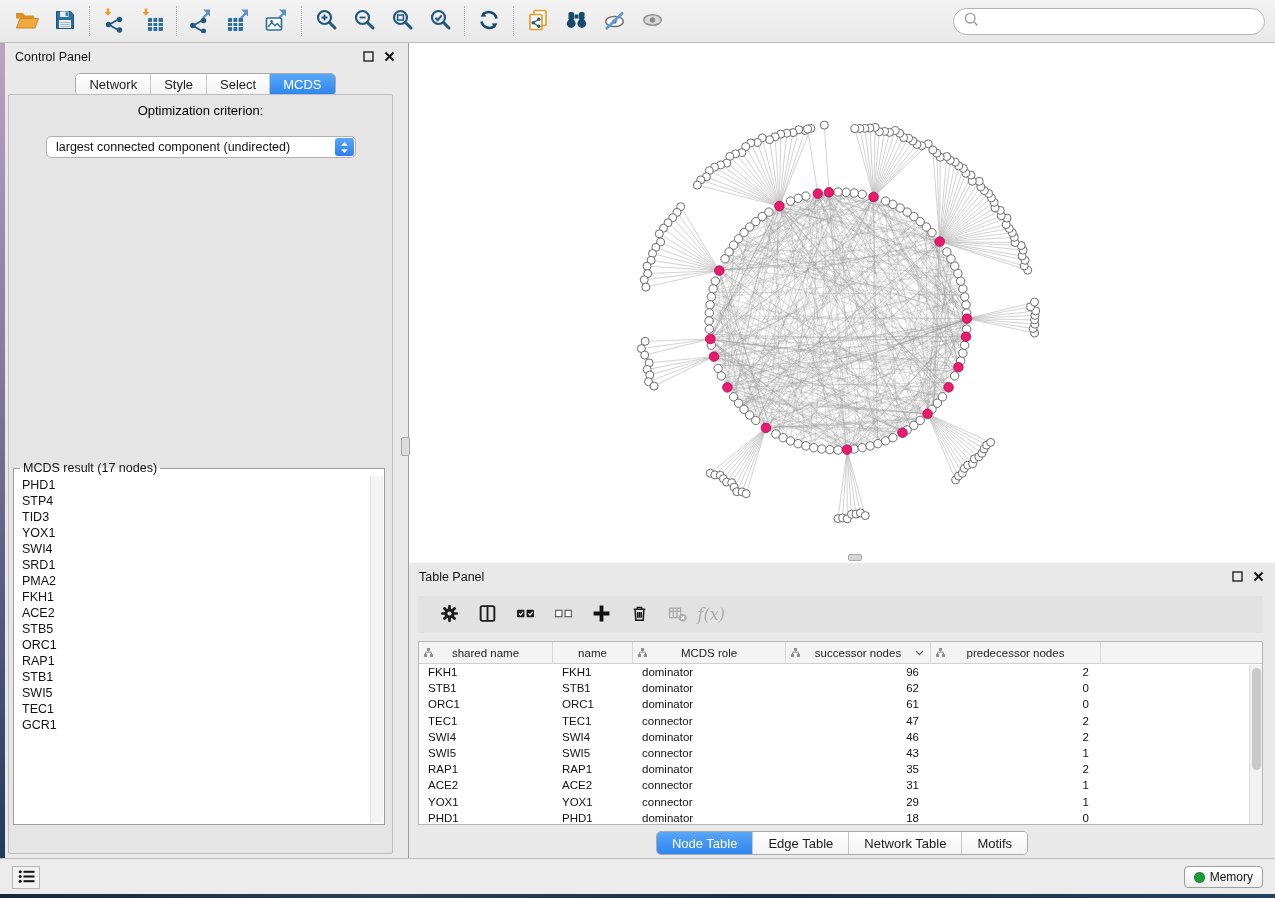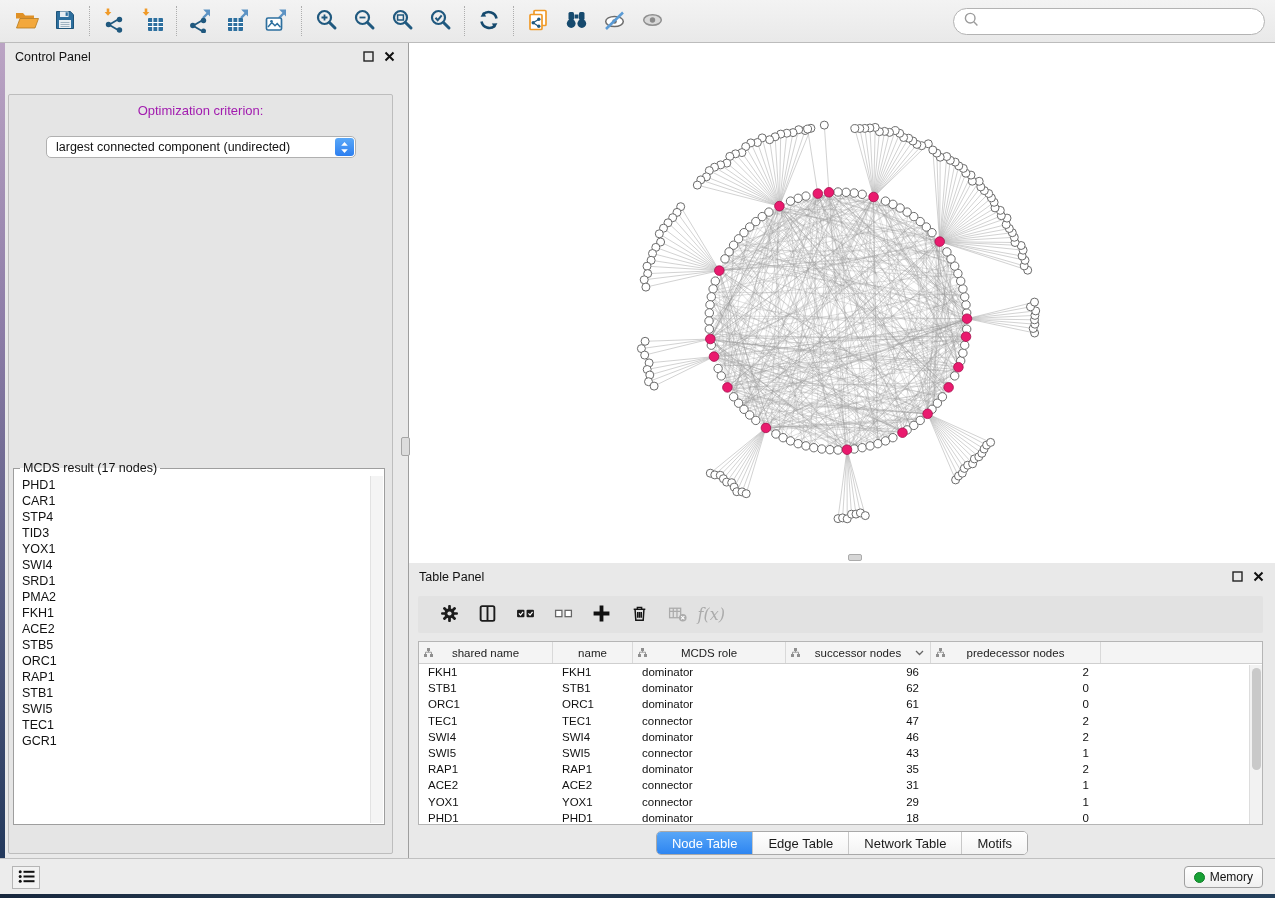--- a/index.html
+++ b/index.html
@@ -30,21 +30,21 @@
   .win-btns { position:absolute; right:11px; top:8px; display:flex; gap:10px; align-items:center; }
   .win-btns span { display:flex; }
   .tab-strip { position:absolute; left:0; top:30px; width:100%; display:flex; justify-content:center; }
   .seg { display:flex; border:1px solid #a9a9a9; border-radius:5px; overflow:hidden; background:#fff; }
   .seg-btn { border:none; background:linear-gradient(#ffffff,#f3f3f3); font-size:13px; color:#1a1a1a;
     padding:0 13px; height:21px; border-left:1px solid #c8c8c8; cursor:default; }
   .seg-btn:first-child { border-left:none; }
   .seg-btn.active { background:linear-gradient(#58a6f7,#2e85f1); color:#fff; }
   .tab-pane { position:absolute; left:3px; top:51px; width:385px; height:760px;
     background:#e5e5e5; border:1px solid #bdbdbd; border-radius:2px; }
-  .opt-label { position:absolute; top:8px; width:100%; text-align:center; font-size:13px; color:#a21caf; }
+  .opt-label { position:absolute; top:8px; width:100%; text-align:center; font-size:13px; color:#000000; }
   .dropdown { position:absolute; left:37px; top:41px; width:310px; height:22px; background:#fff;
     border:1px solid #b0b0b0; border-radius:5px; display:flex; align-items:center; padding-left:9px;
     font-size:12.5px; color:#111; }
   .dd-stepper { position:absolute; right:1px; top:1px; width:19px; height:18px; border-radius:3px;
     background:linear-gradient(#5aa8f8,#2d7ff0); display:flex; align-items:center; justify-content:center; }
   .btn-row { position:absolute; left:0; top:74px; width:100%; display:flex; justify-content:center; gap:13px; }
   .mac-btn { height:22px; background:linear-gradient(#ffffff,#f1f1f1); border:1px solid #ababab;
     border-radius:5px; font-size:13px; color:#111; padding:0 14px; cursor:default; }
   .focused { border-color:#7aa8e8; box-shadow:0 0 0 3px rgba(92,156,247,.55); }
   .mcds-fieldset { position:absolute; left:4px; top:366px; width:372px; height:364px;
@@ -265,36 +265,43 @@
           <svg width="11" height="11" viewBox="0 0 11 11">
             <rect x="1" y="1" width="9" height="9" fill="none" stroke="#222" stroke-width="1.4"></rect>
           </svg>
         </span>
       <span>
           <svg width="11" height="11" viewBox="0 0 11 11">
             <path d="M1.5 1.5l8 8M9.5 1.5l-8 8" stroke="#111" stroke-width="2"></path>
           </svg>
         </span>
     </div>
+    <div class="tab-strip">
+      <div class="seg">
+          <button class="seg-btn">Network</button>
+          <button class="seg-btn">Style</button>
+          <button class="seg-btn">Select</button>
+          <button class="seg-btn active">MCDS</button>
+        </div>
+    </div>
     <div class="tab-pane">
       <div class="opt-label">Optimization criterion:</div>
       <div class="dropdown">
         <span>largest connected component (undirected)</span>
         <span class="dd-stepper">
             <svg width="9" height="13" viewBox="0 0 9 13">
               <path d="M4.5 1L7.8 4.8H1.2z" fill="#fff"></path>
               <path d="M4.5 12L1.2 8.2h6.6z" fill="#fff"></path>
             </svg>
           </span>
       </div>
       <fieldset class="mcds-fieldset">
         <legend>MCDS result (17 nodes)</legend>
         <div class="mcds-list">
             <div class="mcds-item">PHD1</div>
-            <div class="mcds-item">CAR1</div>
             <div class="mcds-item">STP4</div>
             <div class="mcds-item">TID3</div>
             <div class="mcds-item">YOX1</div>
             <div class="mcds-item">SWI4</div>
             <div class="mcds-item">SRD1</div>
             <div class="mcds-item">PMA2</div>
             <div class="mcds-item">FKH1</div>
             <div class="mcds-item">ACE2</div>
             <div class="mcds-item">STB5</div>
             <div class="mcds-item">ORC1</div>

